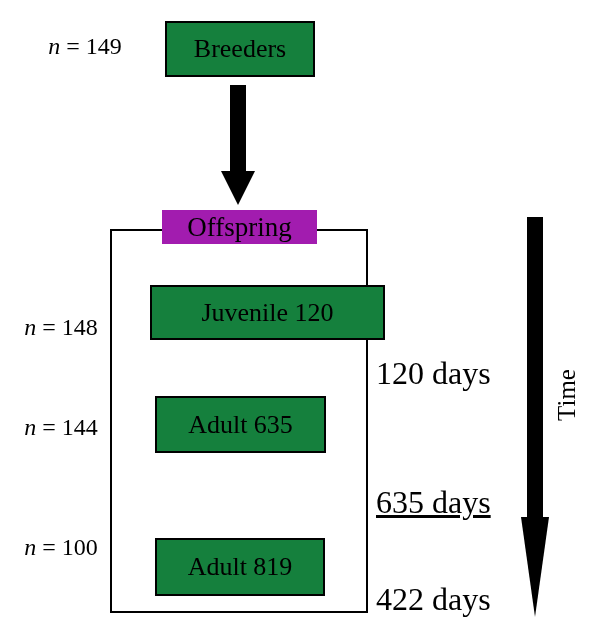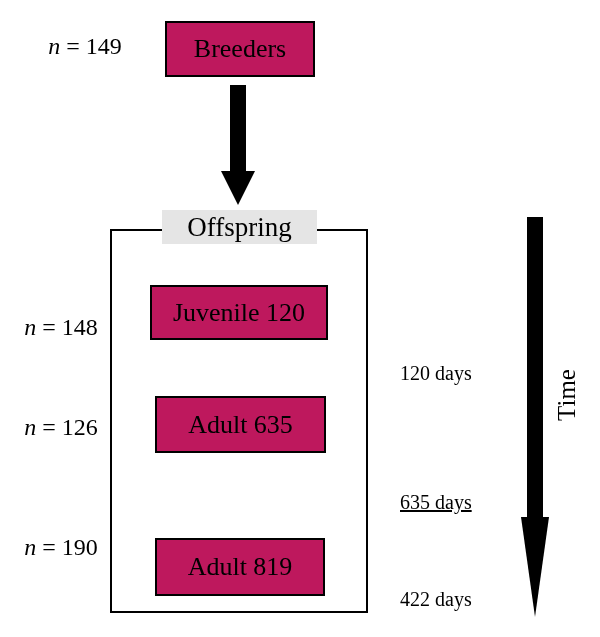--- a/index.html
+++ b/index.html
@@ -9,55 +9,55 @@
     background: #ffffff;
     color: #000000;
     font-family: "Liberation Serif", "DejaVu Serif", serif;
     overflow: hidden;
   }
   svg.arrows { position: absolute; left: 0; top: 0; width: 600px; height: 637px; }
 
   .box {
     position: absolute;
     border: 2px solid #000;
-    background: #be185d;
+    background: #15803d;
     display: flex;
     align-items: center;
     justify-content: center;
     font-size: 26px;
     white-space: nowrap;
   }
   .breeders-box   { left: 165px; top: 21px;  width: 150px; height: 56px; }
   .group-box      { left: 110px; top: 229px; width: 258px; height: 384px; border: 2px solid #000; position: absolute; background: transparent; }
-  .stage-juvenile  { left: 150px; top: 285px; width: 178px; height: 55px; }
+  .stage-juvenile  { left: 150px; top: 285px; width: 235px; height: 55px; }
   .stage-adult-635 { left: 155px; top: 396px; width: 171px; height: 57px; }
   .stage-adult-819 { left: 155px; top: 538px; width: 170px; height: 58px; }
 
   .group-label {
     position: absolute;
     left: 162px; top: 210px; width: 155px; height: 34px;
     line-height: 34px; text-align: center;
-    background: #e5e5e5; font-size: 27px; white-space: nowrap;
+    background: #a21caf; font-size: 27px; white-space: nowrap;
   }
 
   .n-label {
     position: absolute;
     width: 92px; height: 30px; line-height: 30px;
     text-align: center; font-size: 24px; white-space: nowrap;
   }
   .n-label::first-letter { font-style: italic; }
   .n-breeders  { left: 39px; top: 31px; }
   .n-juvenile  { left: 15px; top: 312px; }
   .n-adult-635 { left: 15px; top: 412px; }
   .n-adult-819 { left: 15px; top: 532px; }
 
   .day-label {
-    position: absolute; left: 400px;
+    position: absolute; left: 376px;
     height: 30px; line-height: 30px;
-    font-size: 20px; white-space: nowrap;
+    font-size: 32px; white-space: nowrap;
   }
   .day-120 { top: 358px; }
   .day-635 { top: 487px; text-decoration: underline; }
   .day-819 { top: 584px; }
 
   .time-label {
     position: absolute;
     left: 527px; top: 380px; width: 80px; height: 30px;
     line-height: 30px; text-align: center; font-size: 25px;
     transform: rotate(-90deg);
@@ -94,22 +94,22 @@
     <span>Juvenile 120</span>
   </div>
   <div class="box stage-adult-635">
     <span>Adult 635</span>
   </div>
   <div class="box stage-adult-819">
     <span>Adult 819</span>
   </div>
 
   <div class="n-label n-juvenile">n = 148</div>
-  <div class="n-label n-adult-635">n = 126</div>
-  <div class="n-label n-adult-819">n = 190</div>
+  <div class="n-label n-adult-635">n = 144</div>
+  <div class="n-label n-adult-819">n = 100</div>
 
   <div class="day-label day-120">120 days</div>
   <div class="day-label day-635">635 days</div>
   <div class="day-label day-819">422 days</div>
 
   <div class="time-label">Time</div>
 
 </div>
 
 </body></html>

